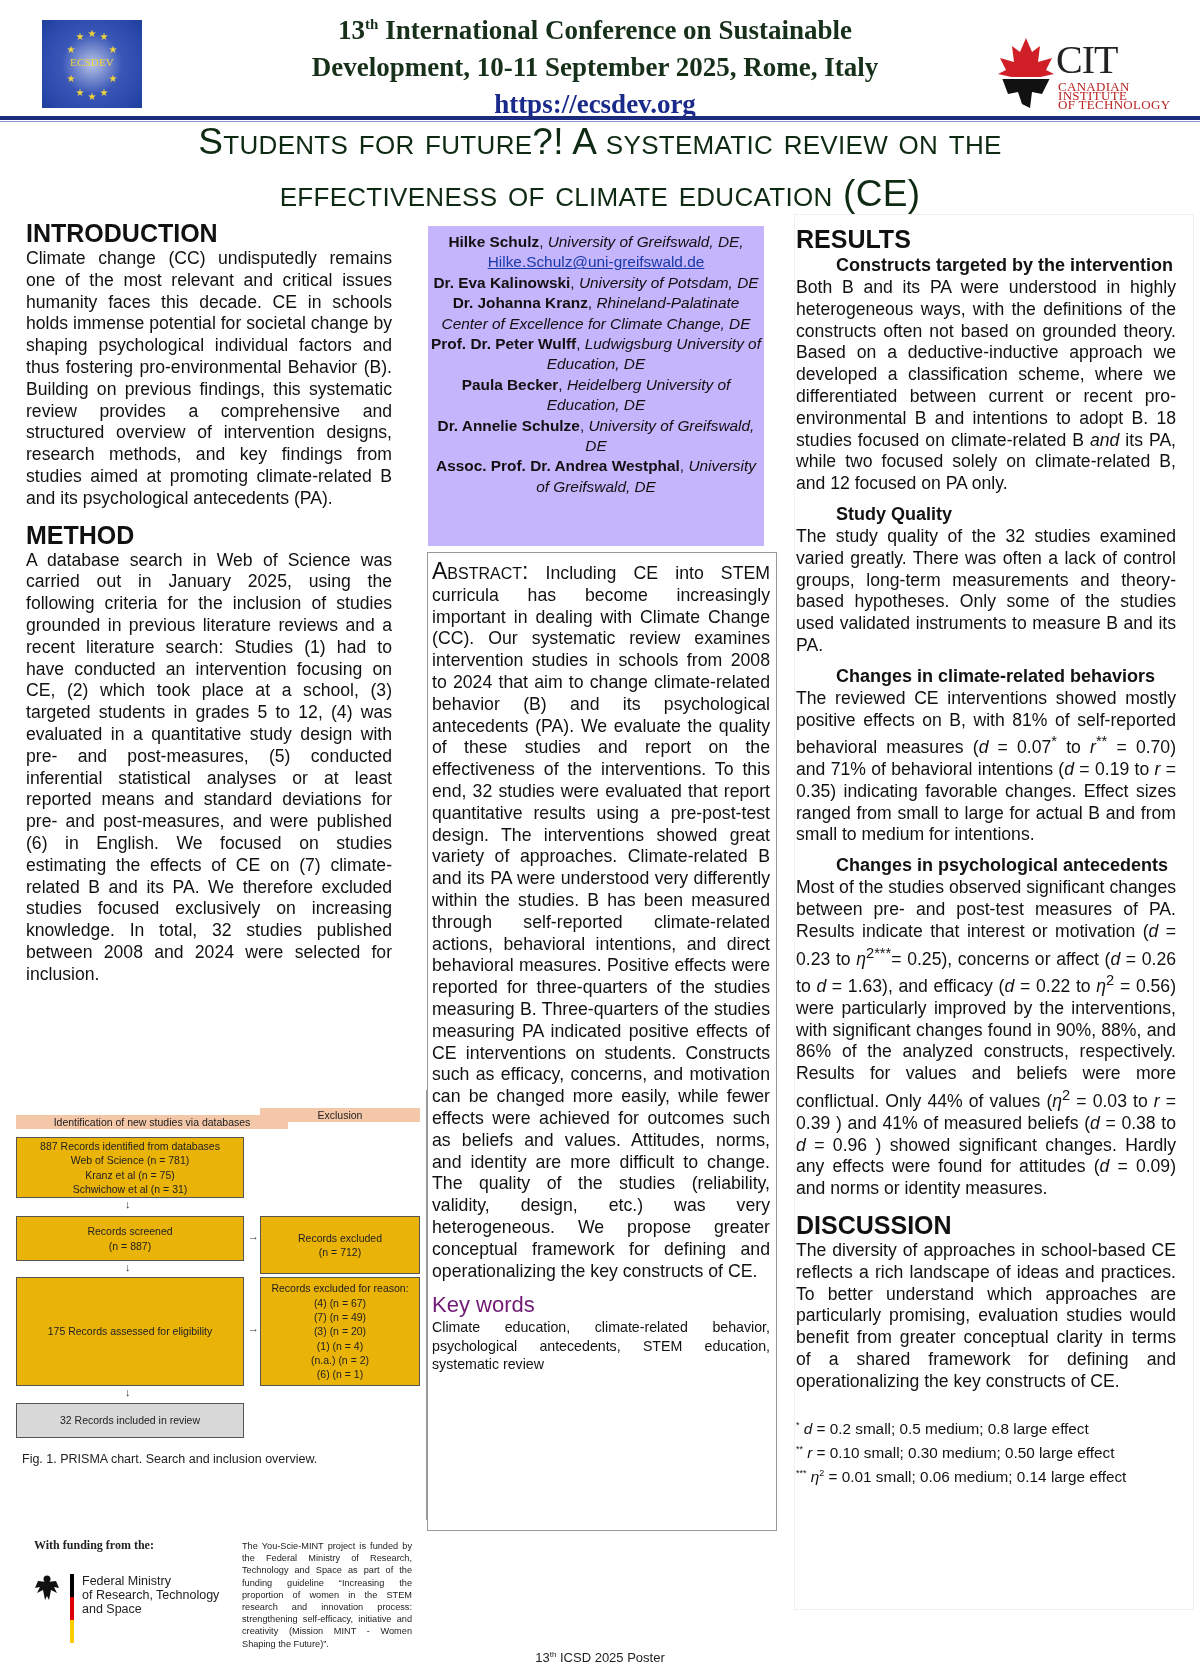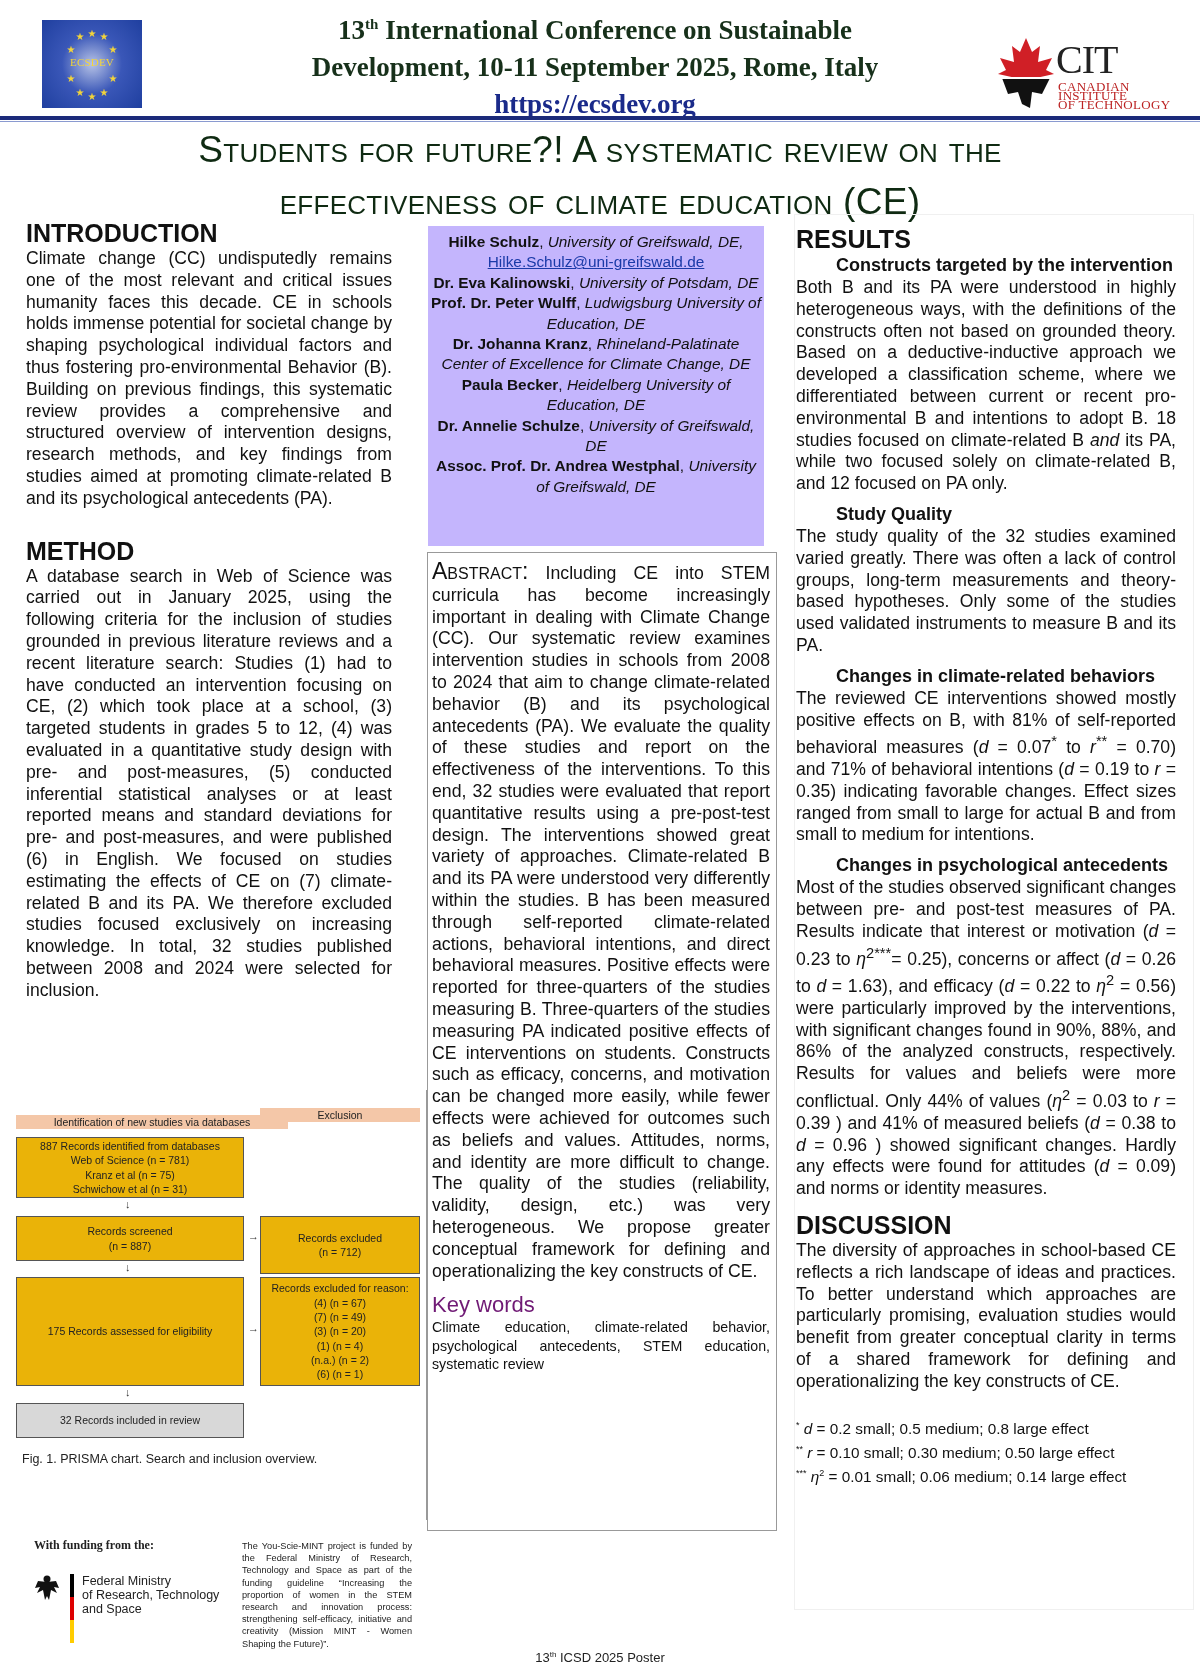--- a/index.html
+++ b/index.html
@@ -15,21 +15,21 @@
   .conf-title sup { font-size: 15px; vertical-align: super; line-height: 0; }
   .conf-url { display: block; color: #1a2a8a; }
   .cit-logo { position: absolute; left: 996px; top: 36px; width: 180px; height: 78px; }
   .cit-leaf { position: absolute; left: 0; top: 2px; width: 60px; height: 70px; }
   .cit-name { position: absolute; left: 60px; top: 0px; font-family: "Liberation Serif", serif; font-size: 40px; color: #222; letter-spacing: -1px; }
   .cit-sub { position: absolute; left: 62px; top: 46px; font-family: "Liberation Serif", serif; font-size: 13px; line-height: 9px; color: #b22; letter-spacing: 0.3px; }
   .header-rule { position: absolute; left: 0; top: 116px; width: 1200px; height: 4px; background: #1b2a7a; }
   .header-rule-thin { position: absolute; left: 0; top: 121px; width: 1200px; height: 1px; background: #8a9ad0; }
 
   
-  .poster-title { position: absolute; left: 60px; top: 124px; width: 1080px; text-align: center; font-family: "Liberation Sans", sans-serif; font-size: 37px; line-height: 52px; color: #0f2a12; font-variant: small-caps; letter-spacing: 0.3px; }
+  .poster-title { position: absolute; left: 60px; top: 116px; width: 1080px; text-align: center; font-family: "Liberation Sans", sans-serif; font-size: 37px; line-height: 52px; color: #0f2a12; font-variant: small-caps; letter-spacing: 0.3px; }
 
   
   .col-left { position: absolute; left: 26px; top: 218px; width: 366px; }
   .col-right { position: absolute; left: 796px; top: 218px; width: 380px; height: 1390px; }
 
   .sec-h { font-weight: bold; font-size: 25px; line-height: 30px; color: #111; }
   .body-text { font-size: 17.6px; line-height: 21.8px; text-align: justify; color: #111; }
   .sub-h { font-weight: bold; font-size: 18px; line-height: 23px; color: #111; margin-top: 8px; padding-left: 40px; }
 
   
@@ -117,21 +117,21 @@
 </div>
 
 <div class="poster-title">
   <div>Students for future?! A systematic review on the</div>
   <div>effectiveness of climate education (CE)</div>
 </div>
 
 <div class="col-left">
   <div class="sec-h">INTRODUCTION</div>
   <div class="body-text">Climate change (CC) undisputedly remains one of the most relevant and critical issues humanity faces this decade. CE in schools holds immense potential for societal change by shaping psychological individual factors and thus fostering pro-environmental Behavior (B). Building on previous findings, this systematic review provides a comprehensive and structured overview of intervention designs, research methods, and key findings from studies aimed at promoting climate-related B and its psychological antecedents (PA).</div>
-  <div class="sec-h" style="margin-top:26px">METHOD</div>
+  <div class="sec-h" style="margin-top:10px">METHOD</div>
   <div class="body-text">A database search in Web of Science was carried out in January 2025, using the following criteria for the inclusion of studies grounded in previous literature reviews and a recent literature search: Studies (1) had to have conducted an intervention focusing on CE, (2) which took place at a school, (3) targeted students in grades 5 to 12, (4) was evaluated in a quantitative study design with pre- and post-measures, (5) conducted inferential statistical analyses or at least reported means and standard deviations for pre- and post-measures, and were published (6) in English. We focused on studies estimating the effects of CE on (7) climate-related B and its PA. We therefore excluded studies focused exclusively on increasing knowledge. In total, 32 studies published between 2008 and 2024 were selected for inclusion.</div>
 </div>
 
 <div class="prisma">
   <div class="p-head" style="left:2px;top:7px;width:272px">Identification of new studies via databases</div>
   <div class="p-head" style="left:246px;top:0;width:160px">Exclusion</div>
 
   <div class="p-box" style="left:2px;top:29px;width:228px;height:61px">
     <div>887 Records identified from databases</div>
     <div>Web of Science (n = 781)</div>
@@ -189,22 +189,22 @@
     <div>of Research, Technology</div>
     <div>and Space</div>
   </div>
   <div class="fund-text">The You-Scie-MINT project is funded by the Federal Ministry of Research, Technology and Space as part of the funding guideline “Increasing the proportion of women in the STEM research and innovation process: strengthening self-efficacy, initiative and creativity (Mission MINT - Women Shaping the Future)”.</div>
 </div>
 
 <div class="authors">
   <div><b>Hilke Schulz</b>, <i>University of Greifswald, DE,</i></div>
   <div><a>Hilke.Schulz@uni-greifswald.de</a></div>
   <div><b>Dr. Eva Kalinowski</b>, <i>University of Potsdam, DE</i></div>
+  <div><b>Dr. Johanna Kranz</b>, <i>Rhineland-Palatinate Center of Excellence for Climate Change, DE</i></div>
   <div><b>Prof. Dr. Peter Wulff</b>, <i>Ludwigsburg University of Education, DE</i></div>
-  <div><b>Dr. Johanna Kranz</b>, <i>Rhineland-Palatinate Center of Excellence for Climate Change, DE</i></div>
   <div><b>Paula Becker</b>, <i>Heidelberg University of Education, DE</i></div>
   <div><b>Dr. Annelie Schulze</b>, <i>University of Greifswald, DE</i></div>
   <div><b>Assoc. Prof. Dr. Andrea Westphal</b>, <i>University of Greifswald, DE</i></div>
 </div>
 
 <div class="abstract">
   <div class="body-text">
     <span class="abs-lead">Abstract:</span>
     <span>Including CE into STEM curricula has become increasingly important in dealing with Climate Change (CC). Our systematic review examines intervention studies in schools from 2008 to 2024 that aim to change climate-related behavior (B) and its psychological antecedents (PA). We evaluate the quality of these studies and report on the effectiveness of the interventions. To this end, 32 studies were evaluated that report quantitative results using a pre-post-test design. The interventions showed great variety of approaches. Climate-related B and its PA were understood very differently within the studies. B has been measured through self-reported climate-related actions, behavioral intentions, and direct behavioral measures. Positive effects were reported for three-quarters of the studies measuring B. Three-quarters of the studies measuring PA indicated positive effects of CE interventions on students. Constructs such as efficacy, concerns, and motivation can be changed more easily, while fewer effects were achieved for outcomes such as beliefs and values. Attitudes, norms, and identity are more difficult to change. The quality of the studies (reliability, validity, design, etc.) was very heterogeneous. We propose greater conceptual framework for defining and operationalizing the key constructs of CE.</span>
   </div>

